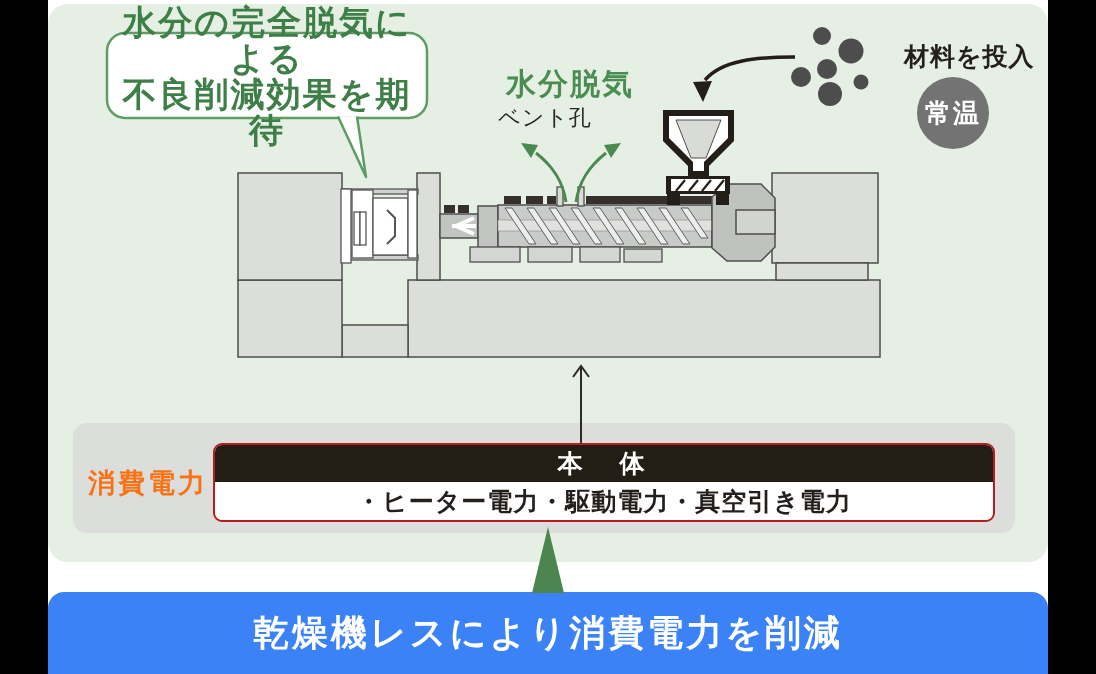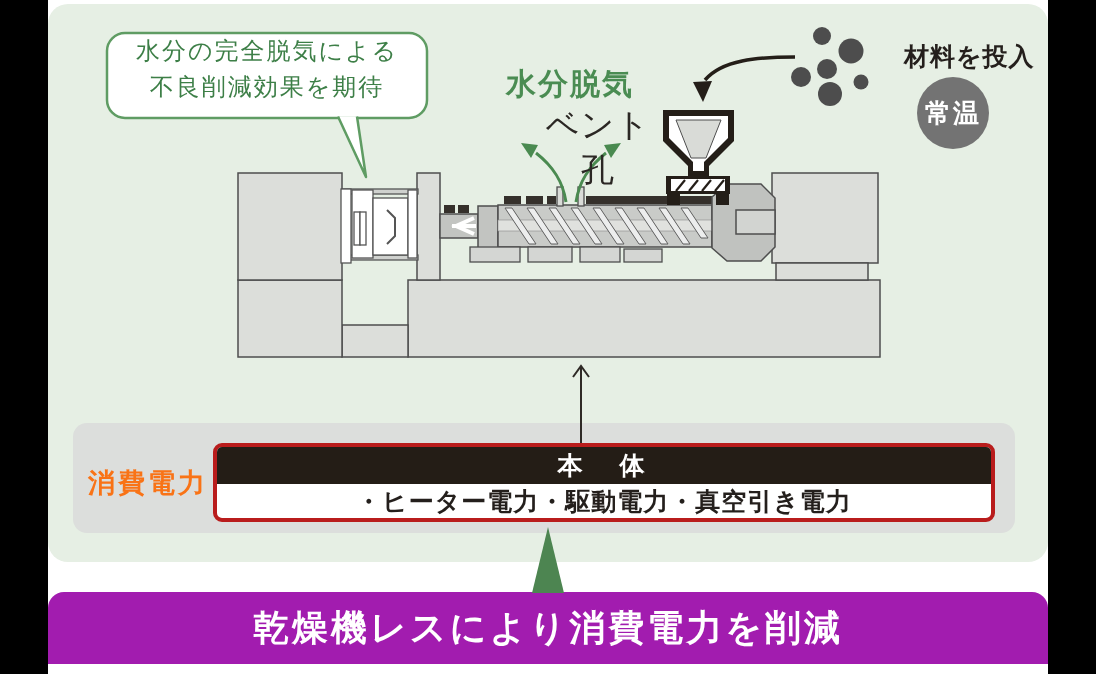--- a/index.html
+++ b/index.html
@@ -4,47 +4,47 @@
 <style>
   html,body{margin:0;padding:0;background:#000;}
   .stage{
     position:relative;width:1096px;height:674px;background:#000;overflow:hidden;
     font-family:"Liberation Sans","DejaVu Sans",sans-serif;
   }
   .content-bg{position:absolute;left:48px;top:0;width:1000px;height:674px;background:#ffffff;}
   .panel{position:absolute;left:48px;top:4px;width:1000px;height:558px;background:#e6efe4;border-radius:20px;}
   .power-panel{position:absolute;left:73px;top:423px;width:942px;height:110px;background:#dcdedc;border-radius:14px;}
   .banner{
-    position:absolute;left:48px;top:592px;width:1000px;height:72px;background:#a21caf;
+    position:absolute;left:48px;top:592px;width:1000px;height:82px;background:#3b82f6;
     border-radius:16px 16px 0 0;display:flex;align-items:center;justify-content:center;
   }
   .banner-text{color:#fff;font-size:36px;font-weight:bold;letter-spacing:3px;}
   svg.overlay{position:absolute;left:0;top:0;width:1096px;height:674px;pointer-events:none;}
 
   .callout{
     position:absolute;left:107px;top:33px;width:320px;height:85px;box-sizing:border-box;
-    display:flex;flex-direction:column;align-items:center;
-    color:#3d7f47;font-size:24px;font-weight:normal;letter-spacing:2px;line-height:36px;text-align:center;
+    display:flex;flex-direction:column;align-items:center;justify-content:center;
+    color:#3d7f47;font-size:34px;font-weight:bold;letter-spacing:2px;line-height:36px;text-align:center;
   }
   .vent-title{position:absolute;left:500px;top:64px;width:140px;text-align:center;
     color:#4a8c52;font-size:30px;font-weight:bold;letter-spacing:2px;}
-  .vent-label{position:absolute;left:533px;top:103px;width:130px;text-align:center;
-    color:#2b2724;font-size:33px;font-weight:normal;letter-spacing:1px;}
+  .vent-label{position:absolute;left:480px;top:103px;width:130px;text-align:center;
+    color:#2b2724;font-size:22px;font-weight:normal;letter-spacing:1px;}
   .material-label{position:absolute;left:888px;top:40px;width:140px;
     color:#241f1c;font-size:25px;font-weight:bold;letter-spacing:1px;margin-left:16px;}
   .temp-badge{
     position:absolute;left:917px;top:77px;width:72px;height:72px;border-radius:50%;
     background:#737373;display:flex;align-items:center;justify-content:center;
     color:#fff;font-size:26px;font-weight:bold;letter-spacing:2px;
   }
   .power-label{position:absolute;left:88px;top:465px;
     color:#f97316;font-size:27px;font-weight:bold;letter-spacing:3px;}
   .power-box{
     position:absolute;left:213px;top:443px;width:782px;height:79px;box-sizing:border-box;
-    background:#fff;border:4px solid #b91c1c;border-radius:9px;overflow:hidden;
+    background:#fff;border:2px solid #b91c1c;border-radius:9px;overflow:hidden;
     display:flex;flex-direction:column;
   }
   .power-box-header{
     height:37px;background:#241d16;display:flex;align-items:center;justify-content:center;
     color:#fff;font-size:25px;font-weight:bold;letter-spacing:6px;
   }
   .power-box-body{
     flex:1;display:flex;align-items:center;justify-content:center;
     color:#241f1c;font-size:25px;font-weight:bold;letter-spacing:1px;
   }

